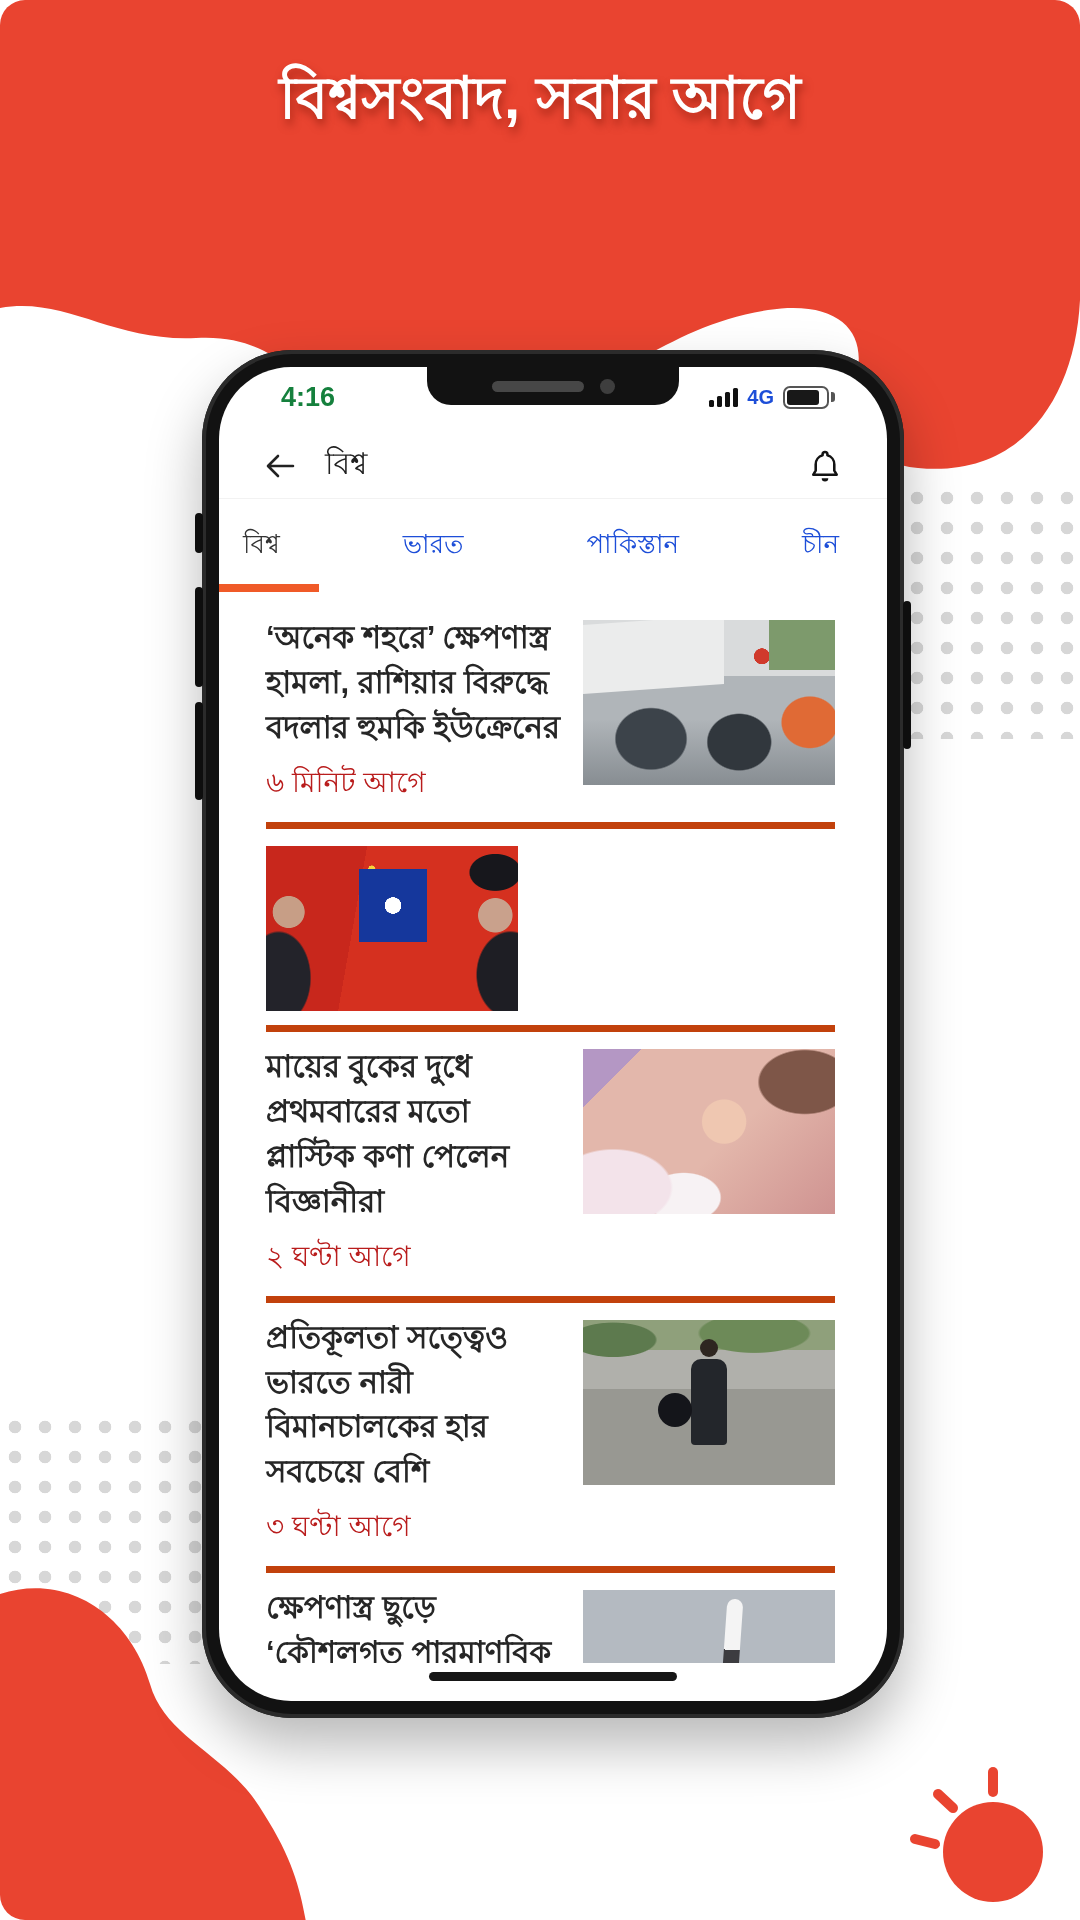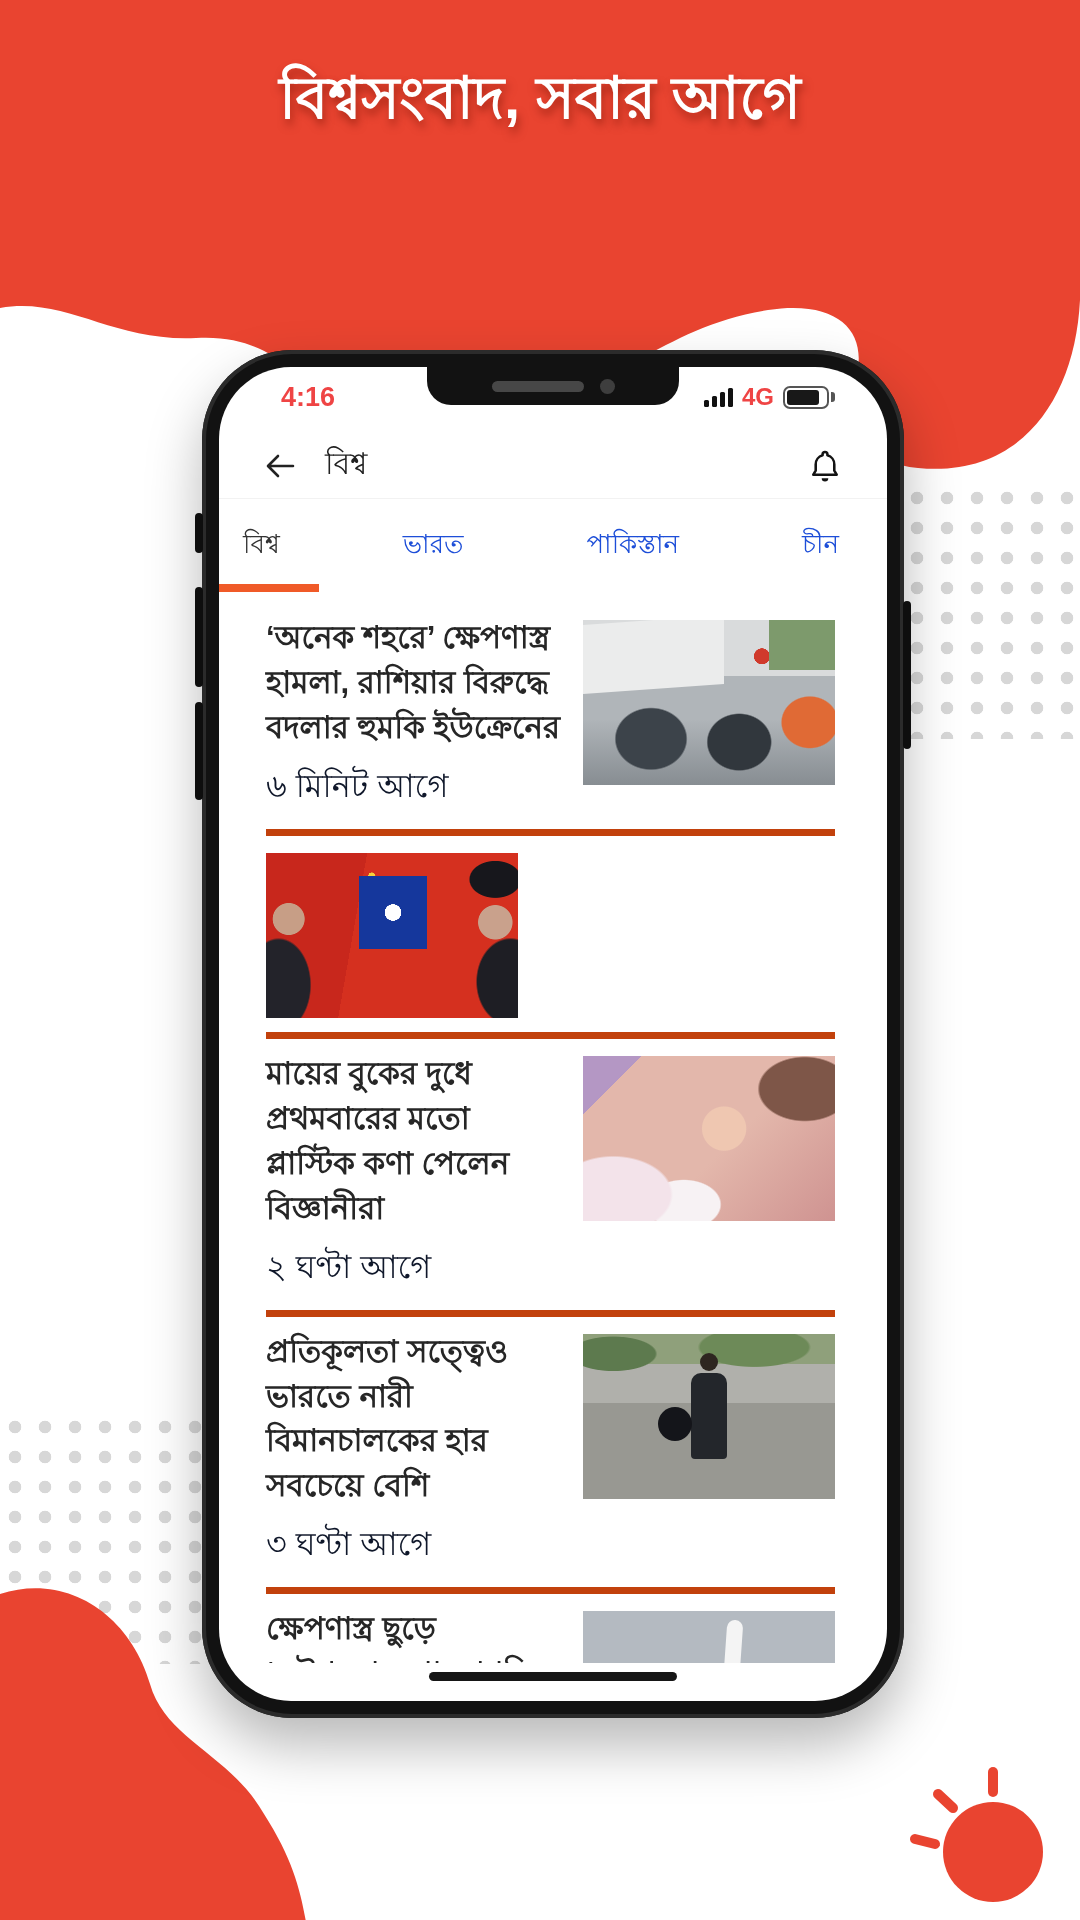--- a/index.html
+++ b/index.html
@@ -1,17 +1,17 @@
 <!DOCTYPE html>
 <html><head>
 <meta charset="utf-8">
 <style>
   * { margin:0; padding:0; box-sizing:border-box; }
   html,body { width:1080px; background:#fff; font-family:"Liberation Sans","DejaVu Sans",sans-serif; }
-  .stage { position:relative; width:1080px; height:1920px; overflow:hidden; background:#fff; }
+  .stage { position:relative; width:1080px; height:1920px; overflow:hidden; background:#fff;border-radius:25px; }
 
   
   .bg-top { position:absolute; top:0; left:0; width:1080px; height:520px; }
   .bg-bottom { position:absolute; left:0; top:1552px; width:340px; height:370px; }
   .dots { position:absolute; background-image:radial-gradient(circle,#d7d7d7 6px,transparent 6.6px); background-size:30px 30px; }
   .dots-right { left:902px; top:483px; width:178px; height:256px; }
   .dots-left { left:0; top:1412px; width:208px; height:252px; }
   .sun { position:absolute; left:905px; top:1756px; width:160px; height:160px; }
 
   
@@ -29,26 +29,26 @@
   .sb4 { right:-7px; top:251px; height:148px; }
   .screen { position:absolute; inset:17px; background:#fff; border-radius:72px; overflow:hidden; }
 
   .notch { position:absolute; top:0; left:50%; transform:translateX(-50%); width:252px; height:38px;
            background:#121212; border-radius:0 0 24px 24px; display:flex; align-items:center; justify-content:center; gap:16px; z-index:3; }
   .speaker { width:92px; height:11px; border-radius:6px; background:#474747; }
   .camera { width:15px; height:15px; border-radius:50%; background:#3e3e3e; }
 
   .statusbar { position:absolute; top:12px; left:0; right:0; height:36px; display:flex; align-items:center;
                justify-content:space-between; padding:0 52px 0 62px; }
-  .sb-time { font-size:27px; font-weight:700; color:#ef4444; }
+  .sb-time { font-size:27px; font-weight:700; color:#15803d; }
   .sb-right { display:flex; align-items:center; gap:9px; }
   .sig { display:flex; align-items:flex-end; gap:3px; }
   .sig span { width:5px; background:#111; border-radius:1.5px; display:block; }
   .sig .b1{height:7px;} .sig .b2{height:11px;} .sig .b3{height:15px;} .sig .b4{height:19px;}
-  .sb-net { font-size:24px; font-weight:600; color:#ef4444; }
+  .sb-net { font-size:20px; font-weight:600; color:#1d4ed8; }
   .bat { display:flex; align-items:center; }
   .bat-body { width:46px; height:23px; border:2.5px solid #555; border-radius:7px; position:relative; }
   .bat-fill { position:absolute; top:2px; bottom:2px; left:2px; width:32px; background:#181818; border-radius:3px; }
   .bat-tip { width:4px; height:10px; background:#555; border-radius:0 3px 3px 0; margin-left:2px; }
 
   .navbar { position:absolute; top:66px; left:0; right:0; height:66px; display:flex; align-items:center;
             padding:0 44px; border-bottom:1px solid #f2f2f2; }
   .back { width:34px; height:34px; }
   .nav-title { margin-left:28px; font-size:30px; color:#212121; }
   .bell { margin-left:auto; width:36px; height:38px; }
@@ -59,21 +59,21 @@
   .tab.active { color:#333; }
   .tab.active::after { content:""; position:absolute; bottom:0; left:50%; transform:translateX(-50%);
                        width:116px; height:8px; background:#F05A28; }
 
   .articles { position:absolute; top:236px; left:0; right:0; bottom:38px; padding:0 52px 0 47px; overflow:hidden; }
   .row { display:flex; align-items:flex-start; padding:13px 0 14px; border-bottom:7px solid #c2410c; }
   .row-text { flex:1; padding-right:20px; }
   .row-title { font-size:31px; line-height:1.45; font-weight:600; color:#262626; }
   .lead { color:#E02318; }
   .sep { color:#4a4a4a; }
-  .row-time { margin-top:10px; font-size:32px; color:#0f172a; }
+  .row-time { margin-top:10px; font-size:28px; color:#b91c1c; }
 
   .thumb { width:252px; height:165px; flex:none; position:relative; overflow:hidden; margin-top:4px; background:#ccc; }
   
   .t0 { background-color:#9aa2a8;
         background-image:
           radial-gradient(circle 15px at 23% 26%, #ecc83d 60%, transparent 63%),
           radial-gradient(circle 13px at 71% 22%, #d03a2c 60%, transparent 63%),
           radial-gradient(circle 12px at 46% 30%, #e0b49a 60%, transparent 63%),
           radial-gradient(ellipse 58px 50px at 27% 72%, #3c434a 60%, transparent 63%),
           radial-gradient(ellipse 52px 46px at 62% 74%, #31373d 60%, transparent 63%),

